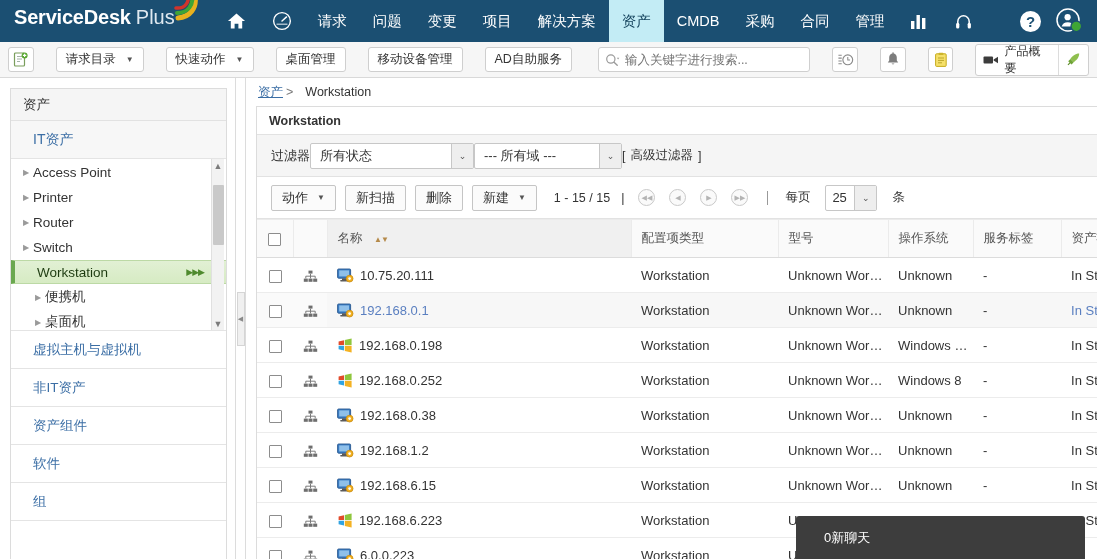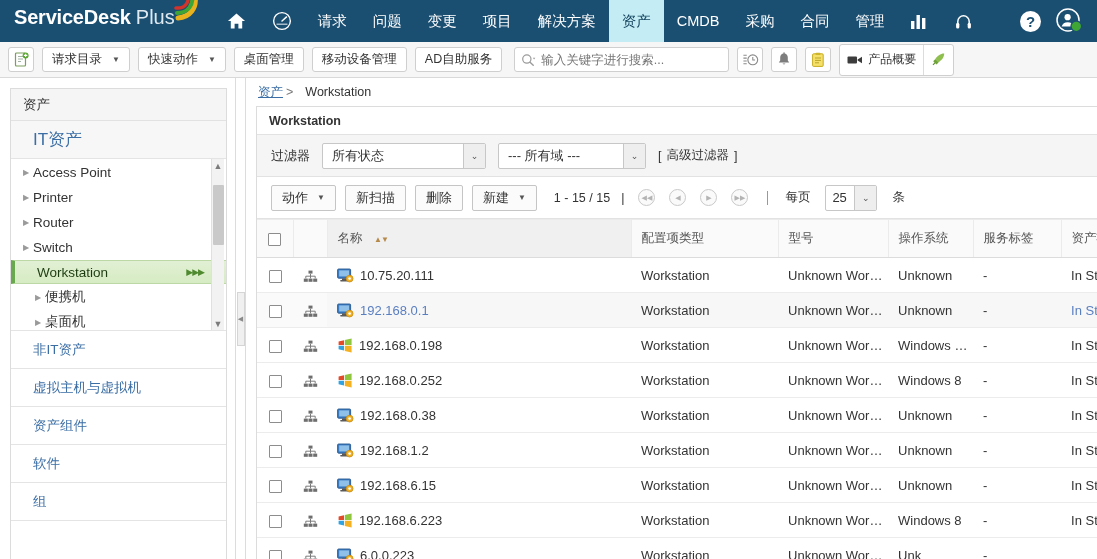--- a/index.html
+++ b/index.html
@@ -49,21 +49,21 @@
     display:flex; align-items:center; justify-content:center; cursor:pointer;
   }
   .avatar-wrap { position:relative; width:28px; height:28px; cursor:pointer; }
 
   
   .toolbar {
     height: 36px; width:100%;
     background:#f6f6f6;
     border-bottom:1px solid #d9d9d9;
     display:flex; align-items:center;
-    padding: 0 8px; gap: 8px;
+    padding: 0 8px; gap: 22px;
   }
   .tb-iconbtn {
     width:26px; height:25px; border:1px solid #cfcfcf; background:#fff;
     border-radius:3px; display:flex; align-items:center; justify-content:center;
     cursor:pointer;
   }
   .tb-btn {
     height:25px; border:1px solid #cfcfcf; background:#fff; border-radius:3px;
     display:flex; align-items:center; padding: 0 9px; font-size:12.5px; color:#333;
     cursor:pointer; white-space:nowrap;
@@ -96,21 +96,21 @@
     position:relative;
   }
   .side-panel { border:1px solid #dcdcdc; border-bottom:0; background:#fff; height:100%; }
   .side-head {
     height:32px; background:#f5f5f5; border-bottom:1px solid #e2e2e2;
     display:flex; align-items:center; padding-left:12px;
     font-size:13.5px; color:#333;
   }
   .side-sec {
     height:38px; display:flex; align-items:center; padding-left:22px;
-    font-size:17px; color:#3b6ea5; border-bottom:1px solid #e4e4e4;
+    font-size:14px; color:#3b6ea5; border-bottom:1px solid #e4e4e4;
     background:#f7f7f7; cursor:pointer;
   }
   .tree {
     position:relative; height:172px; overflow:hidden;
     border-bottom:1px solid #e4e4e4; background:#fff;
   }
   .tree-item {
     height:24px; display:flex; align-items:center; padding-left:8px;
     font-size:13.5px; color:#333; cursor:pointer; position:relative;
     margin: 1px 0;
@@ -164,21 +164,21 @@
   .crumb .cur { margin-left:8px; color:#333; }
 
   .panel { margin: 4px 0 0 10px; border:1px solid #dcdcdc; border-right:0; border-bottom:0; background:#fff; height: calc(100% - 28px); }
   .panel-title {
     height:28px; display:flex; align-items:center; padding-left:12px;
     font-size:12.5px; font-weight:bold; color:#333;
     border-bottom:1px solid #e2e2e2; background:#fff;
   }
   .filterbar {
     height:42px; background:#f5f5f5; border-bottom:1px solid #e2e2e2;
-    display:flex; align-items:center; padding-left:14px; gap:12px;
+    display:flex; align-items:center; padding-left:14px; 
   }
   .filterbar .lbl { font-size:13px; color:#333; }
   .sel-box {
     height:26px; border:1px solid #c7c7c7; background:#fff; display:flex;
     align-items:stretch; border-radius:2px; cursor:pointer;
   }
   .sel-box .txt { display:flex; align-items:center; padding: 0 9px; font-size:13px; color:#333; white-space:nowrap; }
   .sel-box .btn {
     width:22px; background:#eeeeee; border-left:1px solid #c7c7c7;
     display:flex; align-items:center; justify-content:center; font-size:9px; color:#555;
@@ -472,24 +472,24 @@
         </div>
 
         <div class="tree-scroll">
           <span class="arr">▲</span>
           <span class="thumb"></span>
           <span class="arr">▼</span>
         </div>
       </div>
 
       <div class="side-link">
+        <span>虚拟主机与虚拟机</span>
+      </div>
+      <div class="side-link">
         <span>非IT资产</span>
-      </div>
-      <div class="side-link">
-        <span>虚拟主机与虚拟机</span>
       </div>
       <div class="side-link">
         <span>资产组件</span>
       </div>
       <div class="side-link">
         <span>软件</span>
       </div>
       <div class="side-link">
         <span>组</span>
       </div>
@@ -865,14 +865,17 @@
                 <td>Unk</td>
                 <td>-</td>
                 <td><span class="statelink"></span></td>
                 <td></td>
               </tr>
             </tbody>
         </table>
       </div>
     </div>
 
+    <div class="chat">
+      <span>0新聊天</span>
+    </div>
   </div>
 </div>
 
 </body></html>

